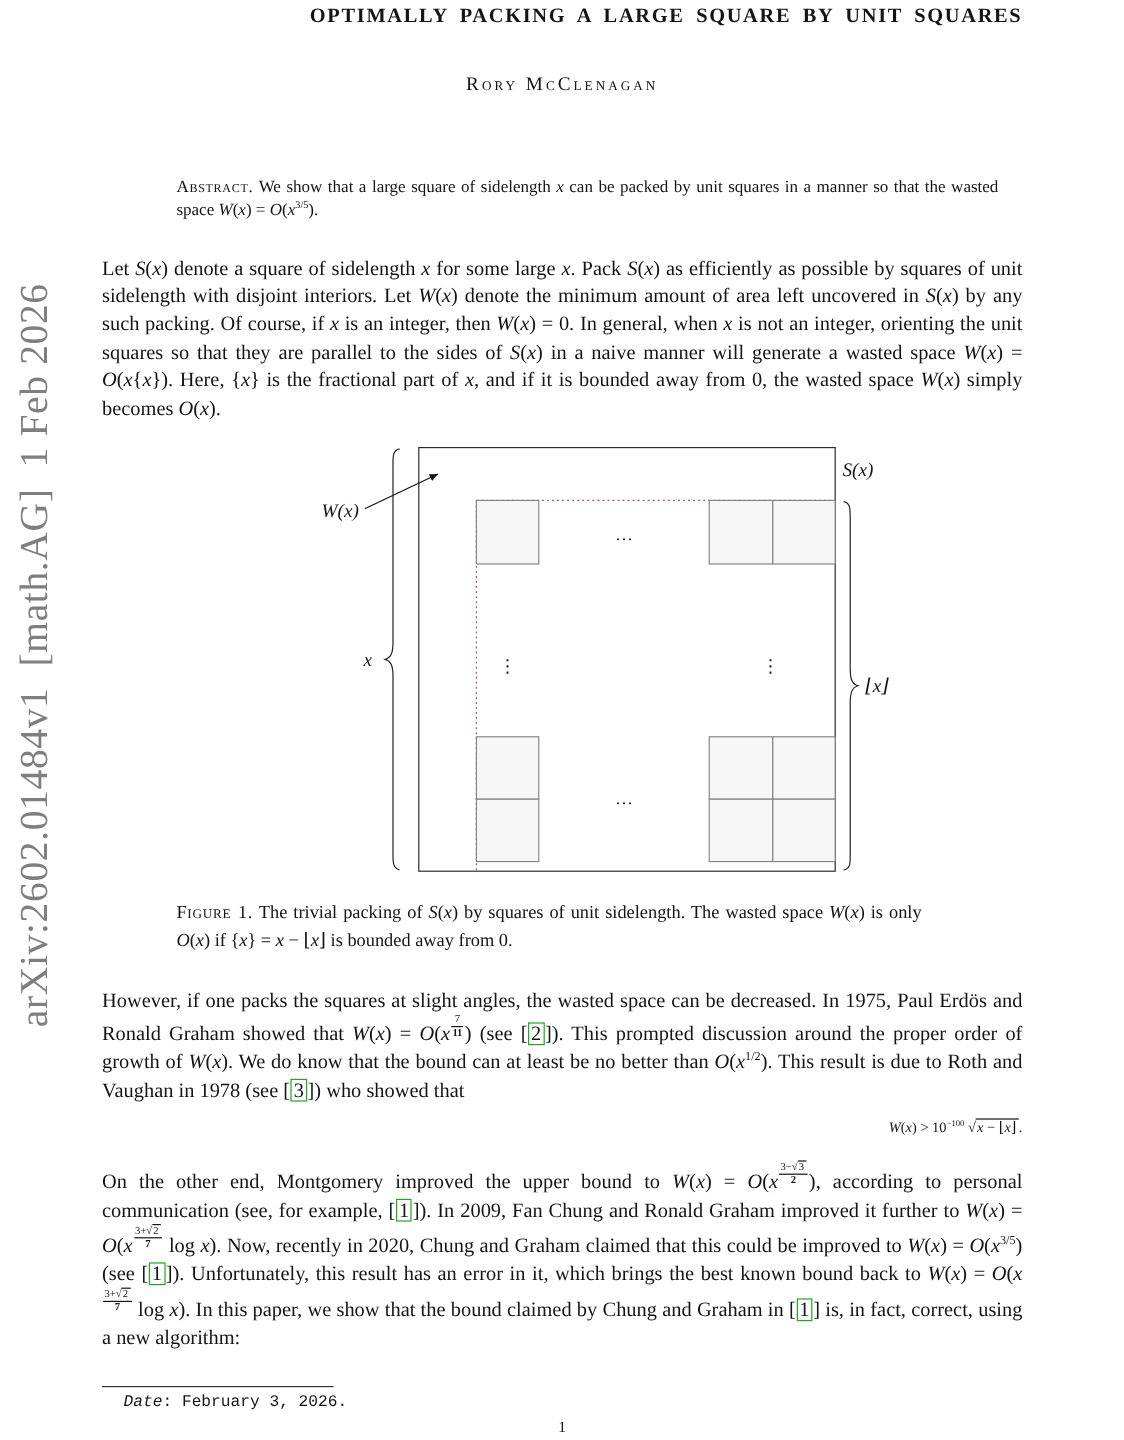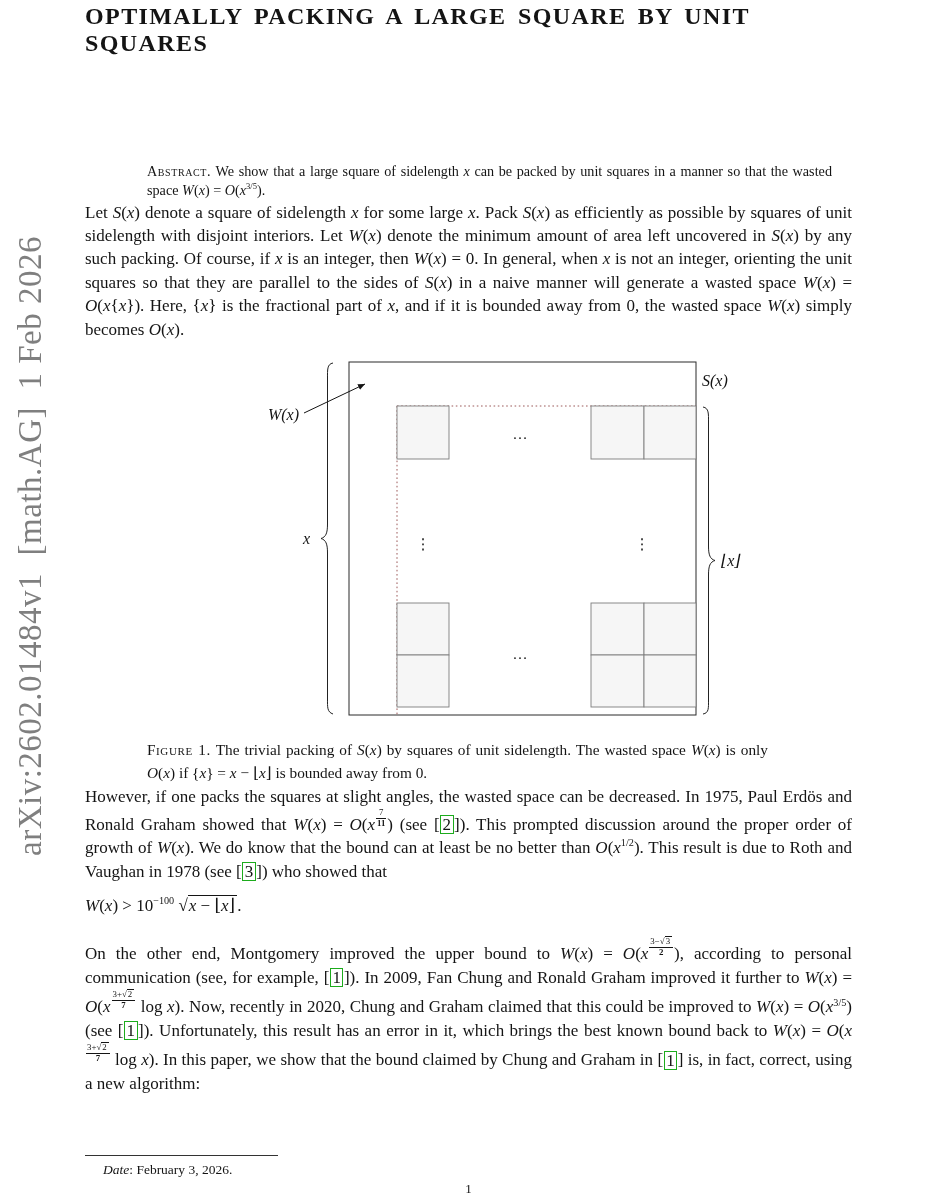--- a/index.html
+++ b/index.html
@@ -17,35 +17,35 @@
   .stamp {
     position:absolute; left:30px; top:546px;
     transform:translate(-50%,-50%) rotate(-90deg);
     white-space:pre;
     font-size:33px; color:#7f7f7f; letter-spacing:0.5px;
   }
 
   .content { position:absolute; left:85px; top:0; width:767px; }
 
   .title {
-    margin-top:3px; text-align:left;
-    font-size:24px; font-weight:bold;
+    margin-top:3px; text-align:right;
+    font-size:17px; font-weight:bold;
     letter-spacing:1.4px; word-spacing:4px;
   }
   .author {
     margin-top:39px; text-align:center;
     font-variant:small-caps; font-size:16px; letter-spacing:2.5px;
   }
   .abstract {
-    margin:105px 20px 0 62px;
+    margin:67px 20px 0 62px;
     font-size:14.2px; line-height:1.36; text-align:justify;
   }
   .sc { font-variant:small-caps; letter-spacing:0.6px; }
 
-  p.body { font-size:17px; line-height:1.375; text-align:justify; }
+  p.body { margin-top:26px; font-size:17px; line-height:1.375; text-align:justify; }
   p.body.p2 { }
   p.body.p3 { margin-top:20px; }
 
   sup { font-size:0.6em; vertical-align:super; line-height:0; }
 
   .sfrac {
     display:inline-block; vertical-align:0.5em;
     font-size:0.52em; text-align:center; line-height:1.08; margin:0 1px;
   }
   .sfrac .fn { display:block; padding:0 1px; }
@@ -62,39 +62,40 @@
 
   .figure { margin:16px 0 0 168px; width:505px; height:374px; }
   .fig-svg text { font-family:"Liberation Serif","DejaVu Serif",serif; font-size:15px; fill:#141414; }
   .fig-svg text.lab { font-style:italic; font-size:16px; }
 
   .caption {
     margin:8px 84px 0 62px;
     font-size:15.3px; line-height:1.5; text-align:justify;
   }
 
-  .equation { margin-top:12px; text-align:left; font-size:17px; }
+  .equation { margin-top:12px; text-align:right; font-size:12px; }
 
-  .footnote { position:absolute; left:85px; top:1155px; font-size:13.5px; }
+  .footnote { position:absolute; left:85px; top:1155px; font-size:13.5px;font-family:Liberation Mono, monospace; }
   .footnote .rule { width:193px; border-top:1px solid #333; margin-bottom:6px; }
   .footnote .date { padding-left:18px; }
 
   .pageno { position:absolute; top:1181px; left:0; width:100%; text-align:center; font-size:13px; }
 </style>
 </head>
 <body>
 
 <div class="page">
 
   <div class="stamp">arXiv:2602.01484v1  [math.AG]  1 Feb 2026</div>
 
   <div class="content">
 
     <h1 class="title">OPTIMALLY PACKING A LARGE SQUARE BY UNIT SQUARES</h1>
 
+    <div class="author">Rory McClenagan</div>
 
     <div class="abstract"><span class="sc">Abstract.</span> We show that a large square of sidelength <i>x</i> can be packed by unit squares in a manner so that the wasted space <i>W</i>(<i>x</i>) = <i>O</i>(<i>x</i><sup>3/5</sup>).</div>
 
     <p class="body p1">Let <i>S</i>(<i>x</i>) denote a square of sidelength <i>x</i> for some large <i>x</i>. Pack <i>S</i>(<i>x</i>) as efficiently as possible by squares of unit sidelength with disjoint interiors. Let <i>W</i>(<i>x</i>) denote the minimum amount of area left uncovered in <i>S</i>(<i>x</i>) by any such packing. Of course, if <i>x</i> is an integer, then <i>W</i>(<i>x</i>) = 0. In general, when <i>x</i> is not an integer, orienting the unit squares so that they are parallel to the sides of <i>S</i>(<i>x</i>) in a naive manner will generate a wasted space <i>W</i>(<i>x</i>) = <i>O</i>(<i>x</i>{<i>x</i>}). Here, {<i>x</i>} is the fractional part of <i>x</i>, and if it is bounded away from 0, the wasted space <i>W</i>(<i>x</i>) simply becomes <i>O</i>(<i>x</i>).</p>
 
     <figure class="figure">
       <svg class="fig-svg" width="505" height="374" viewBox="0 0 505 374">
         <defs>
           <marker id="ah" markerWidth="9" markerHeight="8" refX="7" refY="3.5" orient="auto">
             <path d="M0,0.4 L7,3.5 L0,6.6 z" fill="#141414"></path>

